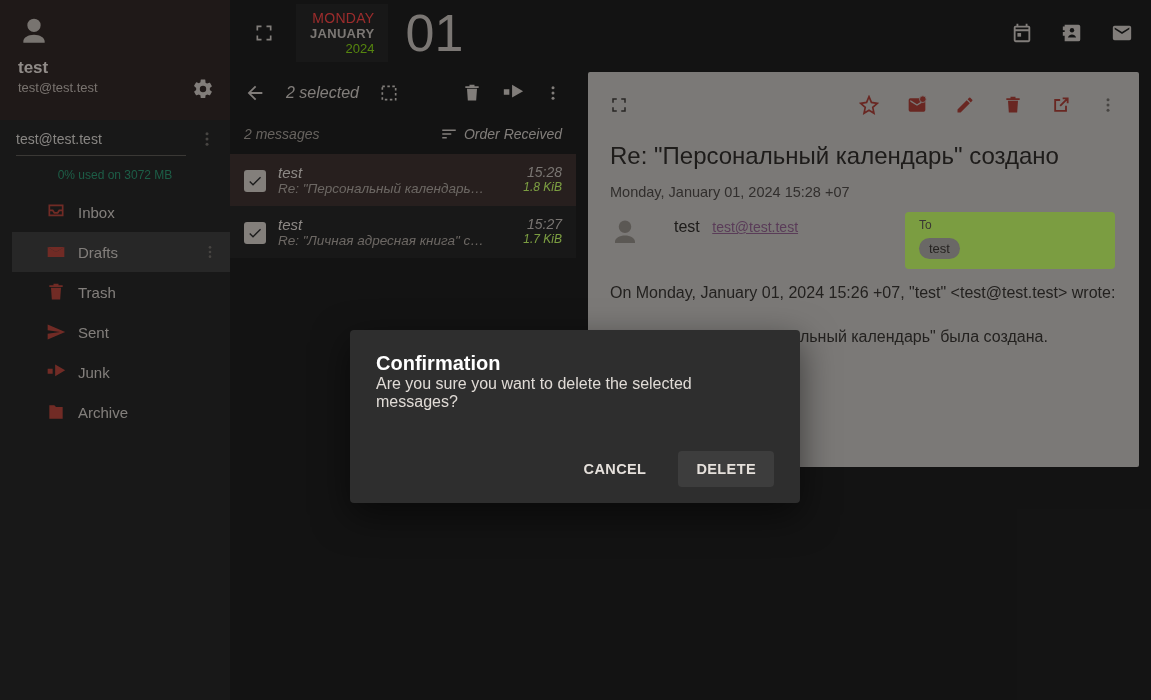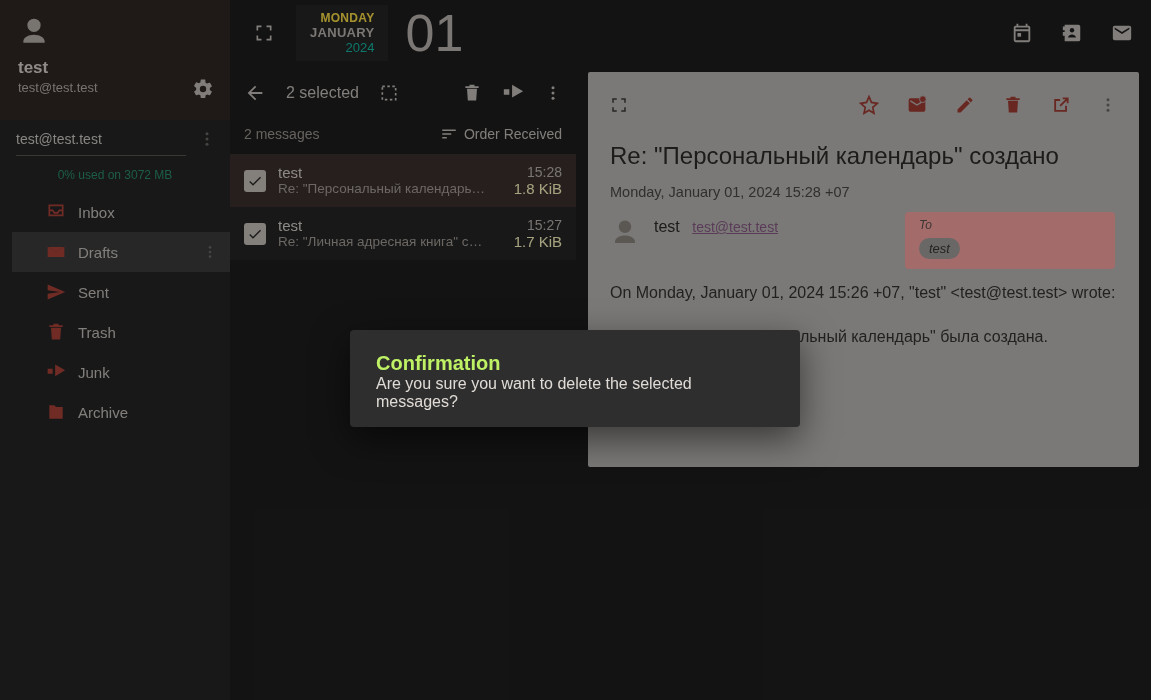--- a/index.html
+++ b/index.html
@@ -23,72 +23,72 @@
   .folders li { height: 40px; display: flex; align-items: center; padding: 0 12px 0 34px; font-size: 15px; color: #c8c2bd; position: relative; cursor: pointer; }
   .folders li.selected { background: #3c3c3c; }
   .folders li .ficon { position: absolute; left: 34px; width: 20px; height: 20px; color: #ae433a; }
   .folders li { padding-left: 66px; margin-left: 12px; }
   .folders li .more { position: absolute; right: 12px; color: #6e6a66; }
 
   
   .topbar { position: absolute; left: 230px; right: 0; top: 0; height: 65px; background: #1e1e1e; display: flex; align-items: center; }
   .topbar .fitscreen { margin-left: 24px; color: #c7c1bc; }
   .datebox { margin-left: 22px; background: #262626; padding: 6px 14px; text-align: right; }
-  .datebox .dow   { font-size: 12px; font-weight: 700; color: #fde047; letter-spacing: .3px; }
+  .datebox .dow   { font-size: 14px; font-weight: 400; color: #ef4444; letter-spacing: .3px; }
   .datebox .month { font-size: 13px; font-weight: 700; color: #bdb7b2; letter-spacing: .3px; text-align: center; }
-  .datebox .year  { font-size: 13px; color: #14b8a6; }
+  .datebox .year  { font-size: 13px; color: #84cc16; }
   .bigday { font-size: 52px; font-weight: 300; color: #bdb7b2; margin-left: 17px; line-height: 1; }
   .topright { position: absolute; right: 18px; top: 0; height: 65px; display: flex; align-items: center; gap: 28px; }
   .topright .ti { color: #c7c1bc; cursor: pointer; }
 
   
-  .listcol { position: absolute; left: 230px; top: 72px; width: 346px; bottom: 0; background: #1e1e1e; }
+  .listcol { position: absolute; left: 230px; top: 72px; width: 346px; bottom: 0; background: #1e1e1e; font-style: italic; }
   .selbar { height: 42px; display: flex; align-items: center; gap: 20px; padding: 0 14px; color: #c7c1bc; }
   .selbar .back { cursor: pointer; }
   .selbar .seltxt { font-size: 16px; flex: 0 0 auto; }
   .selbar .spacer { flex: 1; }
   .selbar .ico { cursor: pointer; }
   .countbar { height: 40px; display: flex; align-items: center; justify-content: space-between; padding: 0 14px; font-size: 14px; color: #9e9892; }
   .countbar .sort { display: flex; align-items: center; gap: 6px; color: #c7c1bc; cursor: pointer; }
 
   .msgitem { display: flex; align-items: flex-start; gap: 12px; padding: 10px 14px; cursor: pointer; }
   .msgitem.sel1 { background: #3d312f; }
   .msgitem.sel2 { background: #262626; }
   .msgitem .chk { width: 22px; height: 22px; border-radius: 3px; background: #c9c3be; color: #2a2a2a; display: flex; align-items: center; justify-content: center; margin-top: 6px; flex-shrink: 0; }
   .msgitem .mcol { flex: 1; min-width: 0; }
   .msgitem .sender { font-size: 15px; color: #d8d2cd; }
   .msgitem .subj   { font-size: 13.5px; color: #a69f99; white-space: nowrap; overflow: hidden; text-overflow: ellipsis; max-width: 210px; }
   .msgitem .meta { text-align: right; }
   .msgitem .time { font-size: 14px; color: #bab4af; text-align: right; }
-  .msgitem .size { font-size: 15px; color: #fef9c3; }
+  .msgitem .size { font-size: 12px; color: #bef264; }
 
   
   .reader { position: absolute; left: 588px; right: 12px; top: 72px; height: 395px; background: #bdbab7; color: #2e2b29; border-radius: 2px; padding: 18px 22px; }
   .reader .rtop { display: flex; align-items: center; height: 30px; }
   .reader .rtop .expand { color: #3d3a37; cursor: pointer; }
   .reader .rtop .rspacer { flex: 1; }
   .reader .rtop .ri { color: #a13c35; margin-left: 28px; cursor: pointer; }
   .reader .rtop .ri.grey { color: #6e6a66; }
   .reader .subject { font-size: 24px; font-weight: 400; color: #2e2b29; margin-top: 22px; }
   .reader .date { font-size: 14.5px; color: #4c4845; margin-top: 14px; }
   .reader .fromrow { display: flex; align-items: flex-start; margin-top: 18px; }
   .reader .fromrow .pav { color: #8d8781; margin-right: 14px; }
-  .reader .fromrow .fbox { flex: 1; }
+  .reader .fromrow .fbox { flex: 1; margin-left: 20px; }
   .reader .fname { font-size: 16px; color: #2e2b29; display: inline-block; margin-right: 8px; }
   .reader .faddr { font-size: 14px; color: #8a5c88; text-decoration: underline; }
-  .reader .tocard { position: absolute; right: 24px; top: 140px; background: #fca5a5; border-radius: 4px; padding: 6px 14px 10px 14px; min-width: 210px; font-style: italic; }
+  .reader .tocard { position: absolute; right: 24px; top: 140px; background: #bef264; border-radius: 4px; padding: 6px 14px 10px 14px; min-width: 210px; }
   .reader .tocard .tolbl { font-size: 12px; color: #5a5551; }
   .reader .tocard .chip { display: inline-block; background: #a3a09d; border-radius: 12px; padding: 3px 10px; font-size: 13px; color: #3a3633; margin-top: 6px; }
   .reader .bodytxt { font-size: 16px; color: #363330; margin-top: 32px; line-height: 1.6; }
   .reader .bodytxt2 { font-size: 16px; color: #363330; margin-top: 22px; }
 
   
   .scrim { position: absolute; inset: 0; background: rgba(0,0,0,0.35); }
   .modal { position: absolute; left: 350px; top: 330px; width: 450px; background: #2e2e2e; border-radius: 4px; padding: 22px 26px 16px 26px; box-shadow: 0 12px 36px rgba(0,0,0,.55); }
-  .modal .mtitle { font-size: 20px; font-weight: 600; color: #bef264; }
+  .modal .mtitle { font-size: 20px; font-weight: 600; color: #ffffff; }
   .modal .mtext  { font-size: 16px; color: #e0dbd6; }
   .modal .mrow { display: flex; justify-content: flex-end; gap: 14px; margin-top: 40px; }
   .modal .btn { font-size: 14.5px; font-weight: 700; letter-spacing: .4px; padding: 10px 18px; border-radius: 4px; cursor: pointer; color: #e5e0db; }
   .modal .btn.cancel { background: transparent; }
   .modal .btn.delete { background: #3d3d3d; }
 </style>
 </head>
 <body>
 
 <div class="sidebar">
@@ -141,32 +141,32 @@
           <svg viewBox="0 0 24 24" width="16" height="16" fill="currentColor">
             <circle cx="12" cy="5" r="2"></circle>
             <circle cx="12" cy="12" r="2"></circle>
             <circle cx="12" cy="19" r="2"></circle>
           </svg>
         </span>
     </li>
     <li>
       <span class="ficon">
           <svg viewBox="0 0 24 24" width="20" height="20" fill="currentColor">
+            <path d="M6 7h12l-1 14H7zM4 4h16v2H4zM9 2h6v2H9z"></path>
+          </svg>
+        </span>
+      <span>Trash</span>
+    </li>
+    <li>
+      <span class="ficon">
+          <svg viewBox="0 0 24 24" width="20" height="20" fill="currentColor">
             <path d="M2 21l21-9L2 3v7l15 2-15 2z"></path>
           </svg>
         </span>
       <span>Sent</span>
-    </li>
-    <li>
-      <span class="ficon">
-          <svg viewBox="0 0 24 24" width="20" height="20" fill="currentColor">
-            <path d="M6 7h12l-1 14H7zM4 4h16v2H4zM9 2h6v2H9z"></path>
-          </svg>
-        </span>
-      <span>Trash</span>
     </li>
     <li>
       <span class="ficon">
           <svg viewBox="0 0 24 24" width="20" height="20" fill="currentColor">
             <path d="M2 14h6V8H2zM23 10l-12 7V3z"></path>
           </svg>
         </span>
       <span>Junk</span>
     </li>
     <li>
@@ -356,13 +356,17 @@
   </div>
 
   <div class="bodytxt">On Monday, January 01, 2024 15:26 +07, "test" &lt;test@test.test&gt; wrote:</div>
   <div class="bodytxt2">Ваш календарь "Персональный календарь" была создана.</div>
 </div>
 
 <div class="scrim"></div>
 <div class="modal">
   <div class="mtitle">Confirmation</div>
   <div class="mtext">Are you sure you want to delete the selected messages?</div>
+  <div class="mrow">
+    <div class="btn cancel">CANCEL</div>
+    <div class="btn delete">DELETE</div>
+  </div>
 </div>
 
 </body></html>

